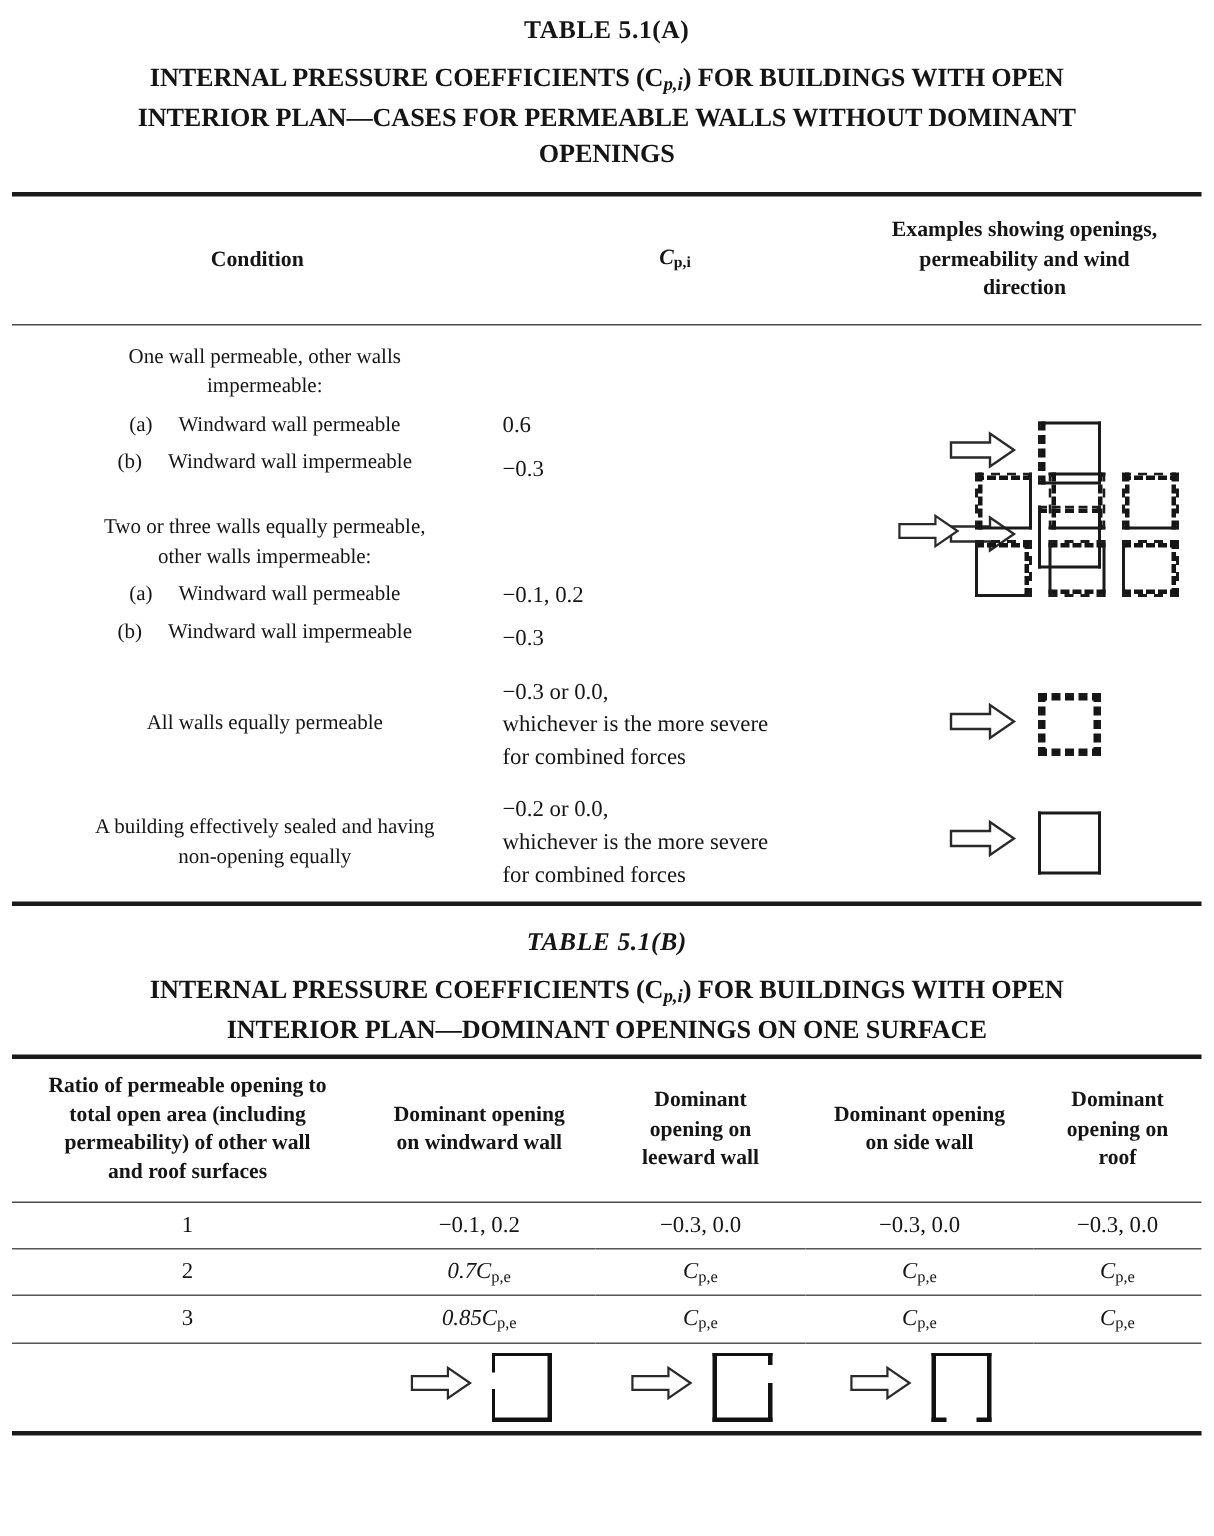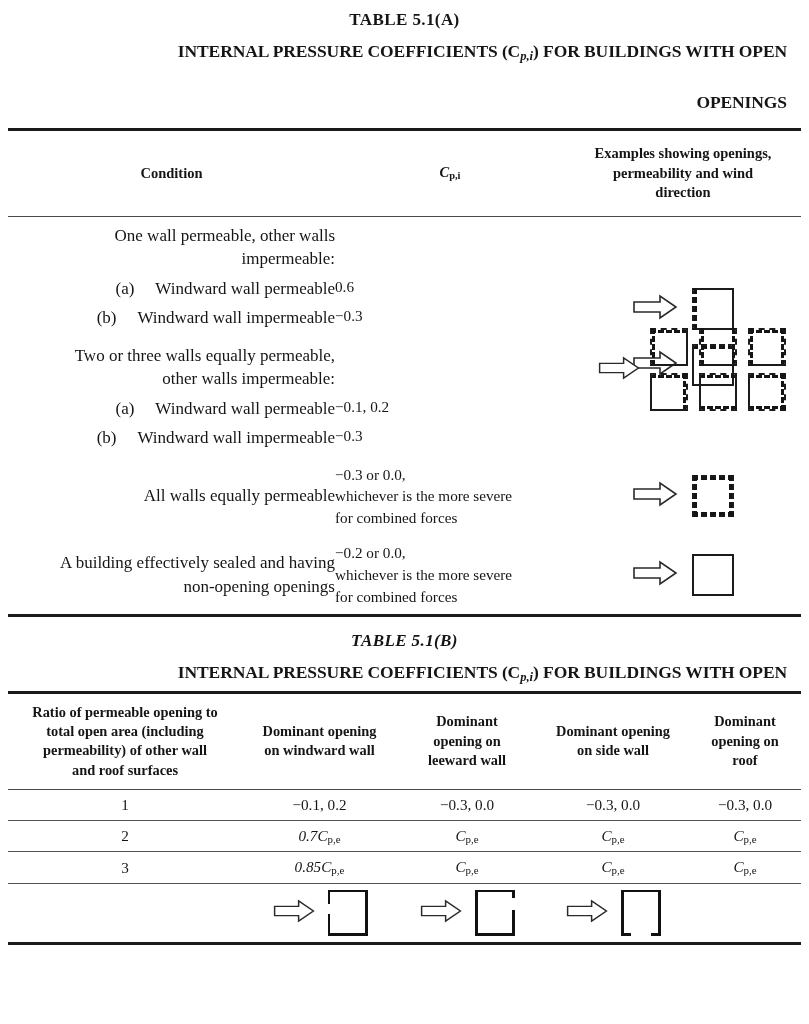--- a/index.html
+++ b/index.html
@@ -25,21 +25,21 @@
   
   .tbl-num {
     text-align: center;
     font-weight: bold;
     font-size: 17px;
     letter-spacing: 0.4px;
     margin: 0;
     padding-top: 10px;
   }
   .tbl-title {
-    text-align: right;
+    text-align: center;
     font-weight: bold;
     font-size: 17.5px;
     line-height: 1.42;
     margin: 9px 14px 0 14px;
     letter-spacing: -0.1px;
   }
   .sub {
     font-size: 0.72em;
     vertical-align: -0.22em;
     letter-spacing: 0;
@@ -78,23 +78,23 @@
     line-height: 1.35;
     padding: 13px 6px 13px 6px;
   }
   #tableA td {
     padding: 7px 0;
   }
   .vline-l { border-left: 1.2px solid #3a3a3a; }
   .hline-b { border-bottom: 1.2px solid #3a3a3a; }
   .cond {
     padding-left: 10px !important;
-    text-align: right;
+    text-align: center;
     line-height: 1.38;
-    font-size: 17px;
+    font-size: 14px;
   }
   .cond .lead { display: block; }
   .cond .item {
     display: block;
     margin-top: 6px;
     white-space: pre;
   }
   .val {
     font-size: 15.2px;
     line-height: 1.42;
@@ -179,21 +179,21 @@
 <body>
 
 <div class="page">
 
   <div class="tbl-num">
     <span>TABLE   5.1(A)</span>
   </div>
 
   <div class="tbl-title">
     <span>INTERNAL PRESSURE COEFFICIENTS (C</span><span class="sub ital">p,i</span><span>) FOR BUILDINGS WITH OPEN</span><br>
-    <br>
+    <span>INTERIOR PLAN—CASES FOR PERMEABLE WALLS WITHOUT DOMINANT</span><br>
     <span>OPENINGS</span>
   </div>
 
   <div id="tableA-wrap">
     <div class="rule-thick"></div>
     <table class="doc" id="tableA">
       <colgroup>
         <col style="width:327px">
         <col style="width:230px">
         <col style="width:236px">
@@ -300,21 +300,21 @@
                   <i class="b d"></i>
                   <i class="l d"></i>
               </span>
             </div>
           </td>
         </tr>
 
         <tr>
           <td class="cond">
             <span class="lead">A building effectively sealed and having</span>
-            <span class="lead">non-opening openings</span>
+            <span class="lead">non-opening equally</span>
           </td>
           <td class="val vline-l">
             <span class="ln">−0.2 or 0.0,</span>
             <span class="ln">whichever is the more severe</span>
             <span class="ln">for combined forces</span>
           </td>
           <td class="exbox vline-l">
             <div class="grp">
               <span class="arrow">
                 <svg width="46" height="26" viewBox="0 0 46 26" aria-hidden="true">
@@ -389,20 +389,21 @@
 
     <div class="rule-thick"></div>
   </div>
 
   <div class="tbl-num titleB-num">
     <span>TABLE   5.1(B)</span>
   </div>
 
   <div class="tbl-title">
     <span>INTERNAL PRESSURE COEFFICIENTS (C</span><span class="sub ital">p,i</span><span>) FOR BUILDINGS WITH OPEN</span><br>
+    <span>INTERIOR PLAN—DOMINANT OPENINGS ON ONE SURFACE</span>
   </div>
 
   <div id="tableB-wrap">
     <div class="rule-thick"></div>
     <table class="doc" id="tableB">
       <colgroup>
         <col style="width:234px">
         <col style="width:155px">
         <col style="width:140px">
         <col style="width:152px">

